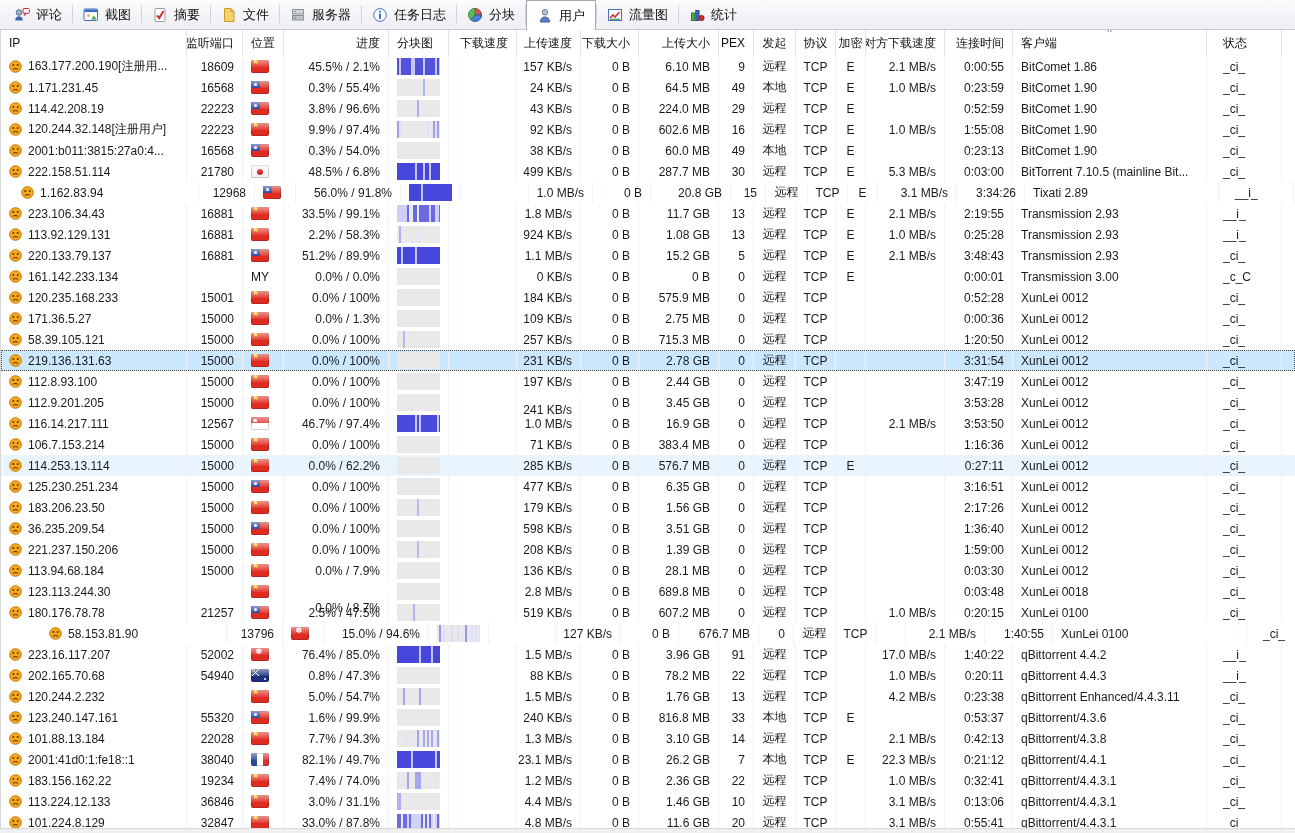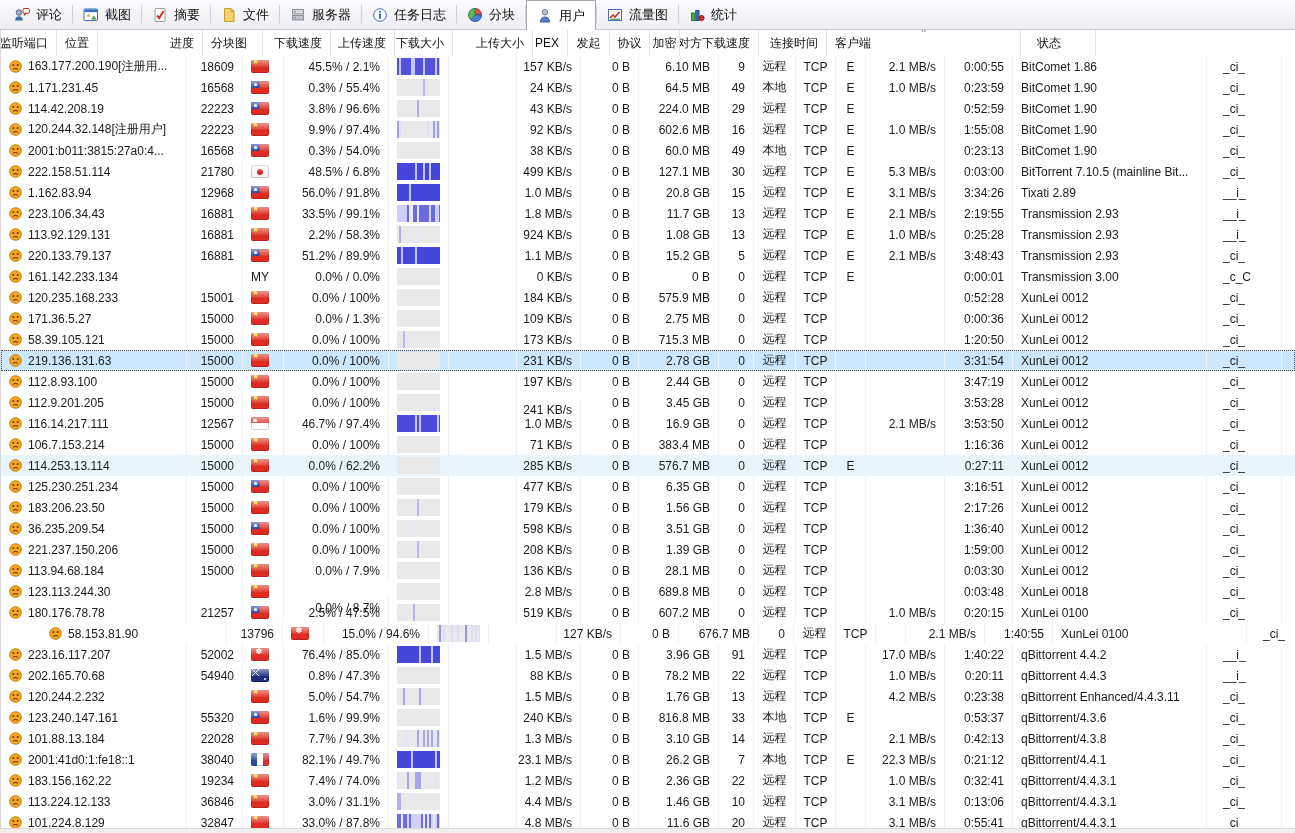--- a/index.html
+++ b/index.html
@@ -171,20 +171,21 @@
             <rect x="2.5" y="6" width="3.2" height="7.5" fill="#4ab04a" stroke="#2f7d2f"></rect>
             <rect x="6.8" y="3.5" width="3.2" height="10" fill="#3a6cc8" stroke="#24488c"></rect>
             <circle cx="12.5" cy="11" r="2.6" fill="#d03030" stroke="#8f1f1f"></circle>
           </svg>
         </span>
         <span class="lbl">统计</span>
       </div>
     </div>
   <div class="table">
     <div class="thead" id="thead">
+        <div class="hcell " style="width: 186px; flex: 0 0 186px;">IP</div>
         <div class="hcell r" style="width: 56px; flex: 0 0 56px;">监听端口</div>
         <div class="hcell " style="width: 41px; flex: 0 0 41px;">位置</div>
         <div class="hcell r" style="width: 105px; flex: 0 0 105px;">进度</div>
         <div class="hcell " style="width: 60px; flex: 0 0 60px;">分块图</div>
         <div class="hcell r" style="width: 68px; flex: 0 0 68px;">下载速度</div>
         <div class="hcell r" style="width: 64px; flex: 0 0 64px;">上传速度</div>
         <div class="hcell r" style="width: 58px; flex: 0 0 58px;">下载大小</div>
         <div class="hcell r" style="width: 80px; flex: 0 0 80px;">上传大小</div>
         <div class="hcell r" style="width: 35px; flex: 0 0 35px;">PEX</div>
         <div class="hcell c" style="width: 42px; flex: 0 0 42px;">发起</div>
@@ -371,32 +372,32 @@
           <div class="cell " style="width: 41px; flex: 0 0 41px;">
             <span class="flag flag-jp"></span>
           </div>
           <div class="cell r" style="width: 105px; flex: 0 0 105px;">48.5% / 6.8%</div>
           <div class="cell " style="width: 60px; flex: 0 0 60px;">
             <div class="piecebar" style="background: linear-gradient(90deg, rgba(60, 60, 216, 0.95) 0px, rgba(60, 60, 216, 0.95) 2px, rgba(60, 60, 216, 0.95) 2px, rgba(60, 60, 216, 0.95) 4px, rgba(60, 60, 216, 0.95) 4px, rgba(60, 60, 216, 0.95) 6px, rgba(60, 60, 216, 0.95) 6px, rgba(60, 60, 216, 0.95) 8px, rgba(60, 60, 216, 0.95) 8px, rgba(60, 60, 216, 0.95) 10px, rgba(60, 60, 216, 0.95) 10px, rgba(60, 60, 216, 0.95) 12px, rgba(60, 60, 216, 0.95) 12px, rgba(60, 60, 216, 0.95) 14px, rgba(60, 60, 216, 0.95) 14px, rgba(60, 60, 216, 0.95) 16px, rgba(60, 60, 216, 0.95) 16px, rgba(60, 60, 216, 0.95) 18px, rgba(130, 130, 238, 0.47) 18px, rgba(130, 130, 238, 0.47) 20px, rgba(60, 60, 216, 0.95) 20px, rgba(60, 60, 216, 0.95) 22px, rgba(60, 60, 216, 0.95) 22px, rgba(60, 60, 216, 0.95) 24px, rgba(60, 60, 216, 0.95) 24px, rgba(60, 60, 216, 0.95) 26px, rgba(130, 130, 238, 0.47) 26px, rgba(130, 130, 238, 0.47) 28px, rgba(60, 60, 216, 0.95) 28px, rgba(60, 60, 216, 0.95) 30px, rgba(60, 60, 216, 0.95) 30px, rgba(60, 60, 216, 0.95) 32px, rgba(130, 130, 238, 0.47) 32px, rgba(130, 130, 238, 0.47) 34px, rgba(60, 60, 216, 0.95) 34px, rgba(60, 60, 216, 0.95) 36px, rgba(60, 60, 216, 0.95) 36px, rgba(60, 60, 216, 0.95) 38px, rgba(60, 60, 216, 0.95) 38px, rgba(60, 60, 216, 0.95) 40px, rgba(60, 60, 216, 0.95) 40px, rgba(60, 60, 216, 0.95) 42px, rgba(60, 60, 216, 0.95) 42px, rgba(60, 60, 216, 0.95) 44px, rgba(60, 60, 216, 0.95) 44px, rgba(60, 60, 216, 0.95) 46px, rgba(60, 60, 216, 0.95) 46px, rgba(60, 60, 216, 0.95) 48px, rgba(60, 60, 216, 0.95) 48px, rgba(60, 60, 216, 0.95) 50px, rgba(130, 130, 238, 0.47) 50px, rgba(130, 130, 238, 0.47) 52px);"></div>
           </div>
           <div class="cell r" style="width: 68px; flex: 0 0 68px;"></div>
           <div class="cell r" style="width: 64px; flex: 0 0 64px;">499 KB/s</div>
           <div class="cell r" style="width: 58px; flex: 0 0 58px;">0 B</div>
-          <div class="cell r" style="width: 80px; flex: 0 0 80px;">127.1 MB</div>
+          <div class="cell r" style="width: 80px; flex: 0 0 80px;">287.7 MB</div>
           <div class="cell r" style="width: 35px; flex: 0 0 35px;">30</div>
           <div class="cell c" style="width: 42px; flex: 0 0 42px;">远程</div>
           <div class="cell c" style="width: 40px; flex: 0 0 40px;">TCP</div>
           <div class="cell c" style="width: 30px; flex: 0 0 30px;">E</div>
           <div class="cell r" style="width: 79px; flex: 0 0 79px;">5.3 MB/s</div>
           <div class="cell r" style="width: 68px; flex: 0 0 68px;">0:03:00</div>
           <div class="cell " style="width: 194px; flex: 0 0 194px;">BitTorrent 7.10.5 (mainline Bit...</div>
           <div class="cell " style="width: 75px; flex: 0 0 75px; padding-left: 16px;">_ci_</div>
         </div>
         <div class="row">
-          <div class="cell " style="width: 186px; flex: 0 0 186px;">
+          <div class="cell " style="width: 186px; flex: 0 0 186px; margin-left: 12px;">
             <span class="smiley"><svg viewBox="0 0 13 13">
                 <circle cx="6.5" cy="6.5" r="5.8" fill="#f5a623" stroke="#c77b00"></circle>
                 <circle cx="4.3" cy="5" r="1" fill="#5a3700"></circle>
                 <circle cx="8.7" cy="5" r="1" fill="#5a3700"></circle>
                 <path d="M4 9.4 Q6.5 7.5 9 9.4" stroke="#5a3700" fill="none" stroke-width="1.1"></path>
               </svg></span>
             <span>1.162.83.94</span>
           </div>
           <div class="cell r" style="width: 56px; flex: 0 0 56px;">12968</div>
           <div class="cell " style="width: 41px; flex: 0 0 41px;">
@@ -621,21 +622,21 @@
           </div>
           <div class="cell r" style="width: 56px; flex: 0 0 56px;">15000</div>
           <div class="cell " style="width: 41px; flex: 0 0 41px;">
             <span class="flag flag-cn"></span>
           </div>
           <div class="cell r" style="width: 105px; flex: 0 0 105px;">0.0% / 100%</div>
           <div class="cell " style="width: 60px; flex: 0 0 60px;">
             <div class="piecebar" style="background: linear-gradient(90deg, rgb(233, 233, 233) 0px, rgb(233, 233, 233) 2px, rgb(233, 233, 233) 2px, rgb(233, 233, 233) 4px, rgb(233, 233, 233) 4px, rgb(233, 233, 233) 6px, rgba(60, 60, 216, 0.36) 6px, rgba(60, 60, 216, 0.36) 8px, rgb(233, 233, 233) 8px, rgb(233, 233, 233) 10px, rgb(233, 233, 233) 10px, rgb(233, 233, 233) 12px, rgb(233, 233, 233) 12px, rgb(233, 233, 233) 14px, rgb(233, 233, 233) 14px, rgb(233, 233, 233) 16px, rgb(233, 233, 233) 16px, rgb(233, 233, 233) 18px, rgb(233, 233, 233) 18px, rgb(233, 233, 233) 20px, rgb(233, 233, 233) 20px, rgb(233, 233, 233) 22px, rgb(233, 233, 233) 22px, rgb(233, 233, 233) 24px, rgb(233, 233, 233) 24px, rgb(233, 233, 233) 26px, rgb(233, 233, 233) 26px, rgb(233, 233, 233) 28px, rgb(233, 233, 233) 28px, rgb(233, 233, 233) 30px, rgb(233, 233, 233) 30px, rgb(233, 233, 233) 32px, rgb(233, 233, 233) 32px, rgb(233, 233, 233) 34px, rgb(233, 233, 233) 34px, rgb(233, 233, 233) 36px, rgb(233, 233, 233) 36px, rgb(233, 233, 233) 38px, rgb(233, 233, 233) 38px, rgb(233, 233, 233) 40px, rgb(233, 233, 233) 40px, rgb(233, 233, 233) 42px, rgb(233, 233, 233) 42px, rgb(233, 233, 233) 44px, rgb(233, 233, 233) 44px, rgb(233, 233, 233) 46px, rgb(233, 233, 233) 46px, rgb(233, 233, 233) 48px, rgb(233, 233, 233) 48px, rgb(233, 233, 233) 50px, rgb(233, 233, 233) 50px, rgb(233, 233, 233) 52px);"></div>
           </div>
           <div class="cell r" style="width: 68px; flex: 0 0 68px;"></div>
-          <div class="cell r" style="width: 64px; flex: 0 0 64px;">173 KB/s</div>
+          <div class="cell r" style="width: 64px; flex: 0 0 64px;">257 KB/s</div>
           <div class="cell r" style="width: 58px; flex: 0 0 58px;">0 B</div>
           <div class="cell r" style="width: 80px; flex: 0 0 80px;">715.3 MB</div>
           <div class="cell r" style="width: 35px; flex: 0 0 35px;">0</div>
           <div class="cell c" style="width: 42px; flex: 0 0 42px;">远程</div>
           <div class="cell c" style="width: 40px; flex: 0 0 40px;">TCP</div>
           <div class="cell c" style="width: 30px; flex: 0 0 30px;"></div>
           <div class="cell r" style="width: 79px; flex: 0 0 79px;"></div>
           <div class="cell r" style="width: 68px; flex: 0 0 68px;">1:20:50</div>
           <div class="cell " style="width: 194px; flex: 0 0 194px;">XunLei 0012</div>
           <div class="cell " style="width: 75px; flex: 0 0 75px; padding-left: 16px;">_ci_</div>

